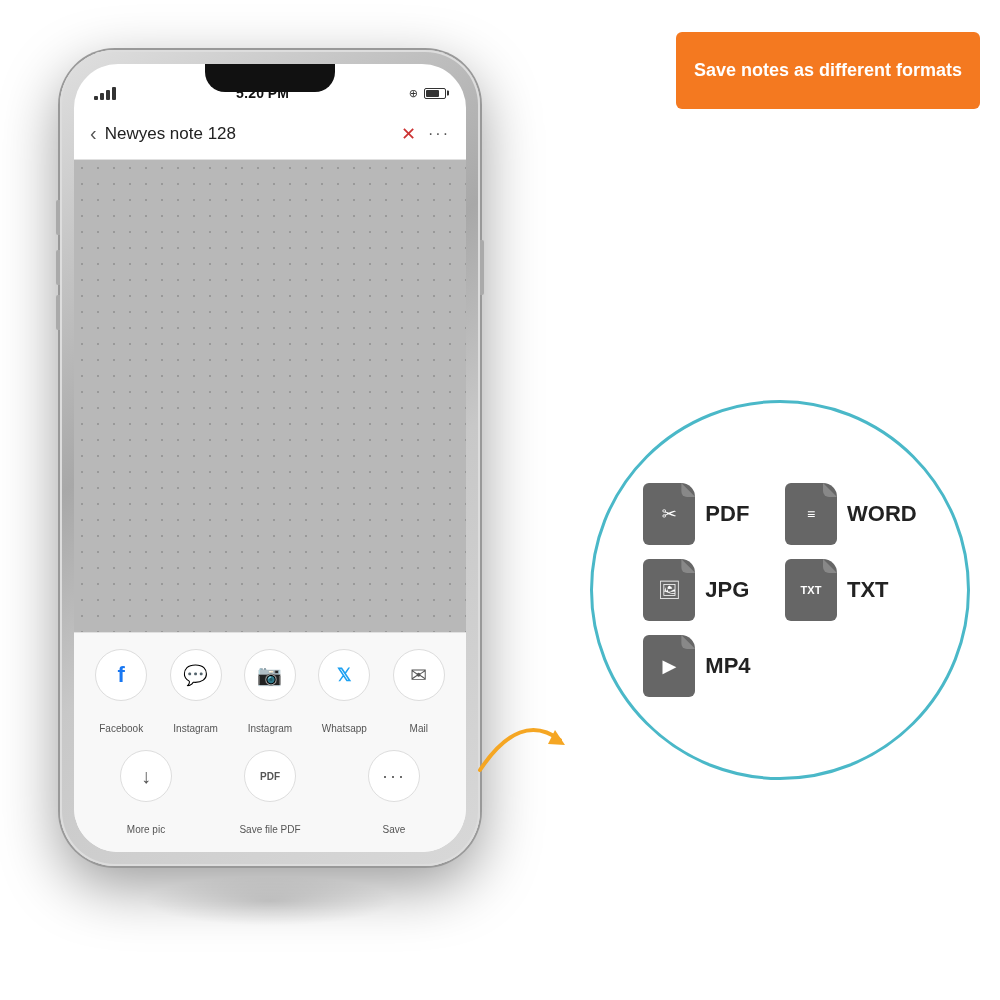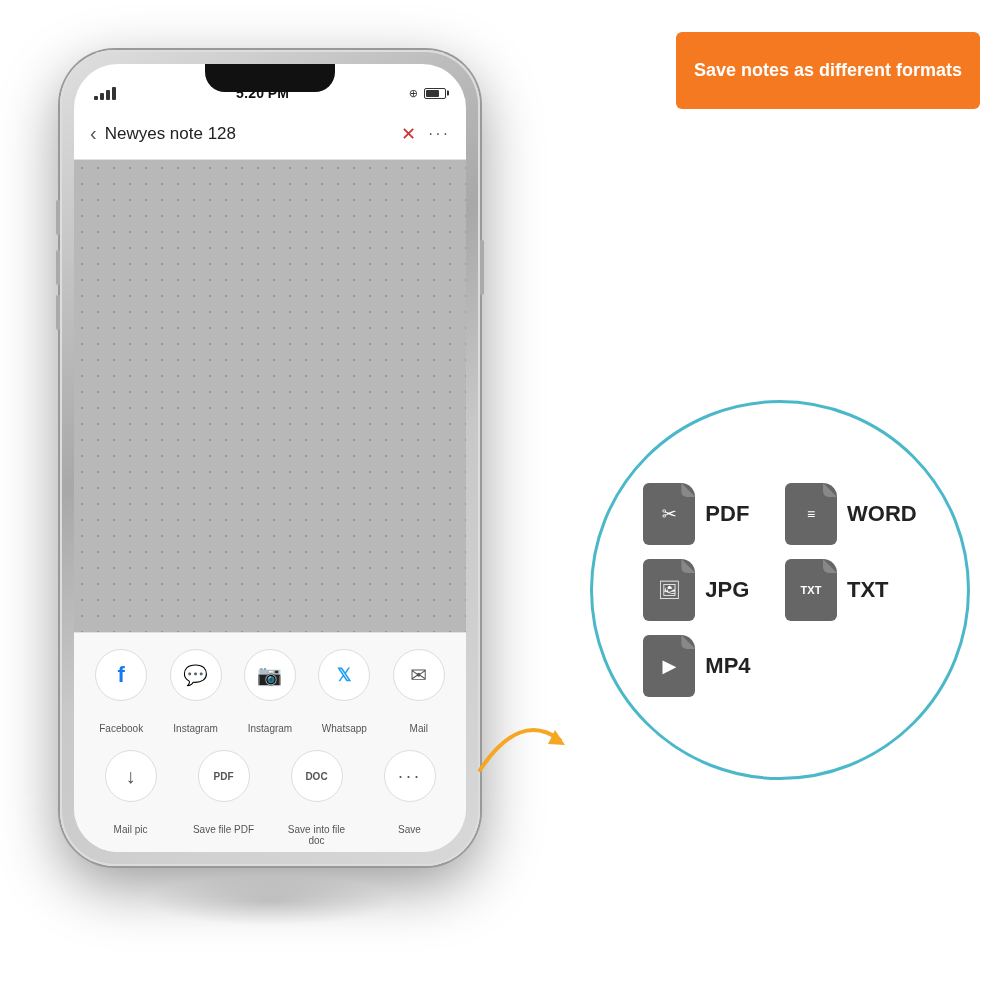--- a/index.html
+++ b/index.html
@@ -430,33 +430,27 @@
             </div>
             <span class="share-label">Mail</span>
           </div>
         </div>
 
         <div class="share-row">
           <div class="share-item">
             <div class="share-icon-circle">
               <span style="font-size:20px; color:#555;">↓</span>
             </div>
-            <span class="share-label">Mail pic</span>
+            <span class="share-label">More pic</span>
           </div>
           <div class="share-item">
             <div class="share-icon-circle">
               <span style="font-size:10px; font-weight:700; color:#555;">PDF</span>
             </div>
             <span class="share-label">Save file PDF</span>
-          </div>
-          <div class="share-item">
-            <div class="share-icon-circle">
-              <span style="font-size:10px; font-weight:700; color:#555;">DOC</span>
-            </div>
-            <span class="share-label">Save into file doc</span>
           </div>
           <div class="share-item">
             <div class="share-icon-circle">
               <span style="font-size:18px; color:#555; letter-spacing:2px;">···</span>
             </div>
             <span class="share-label">Save</span>
           </div>
         </div>
       </div>
 

